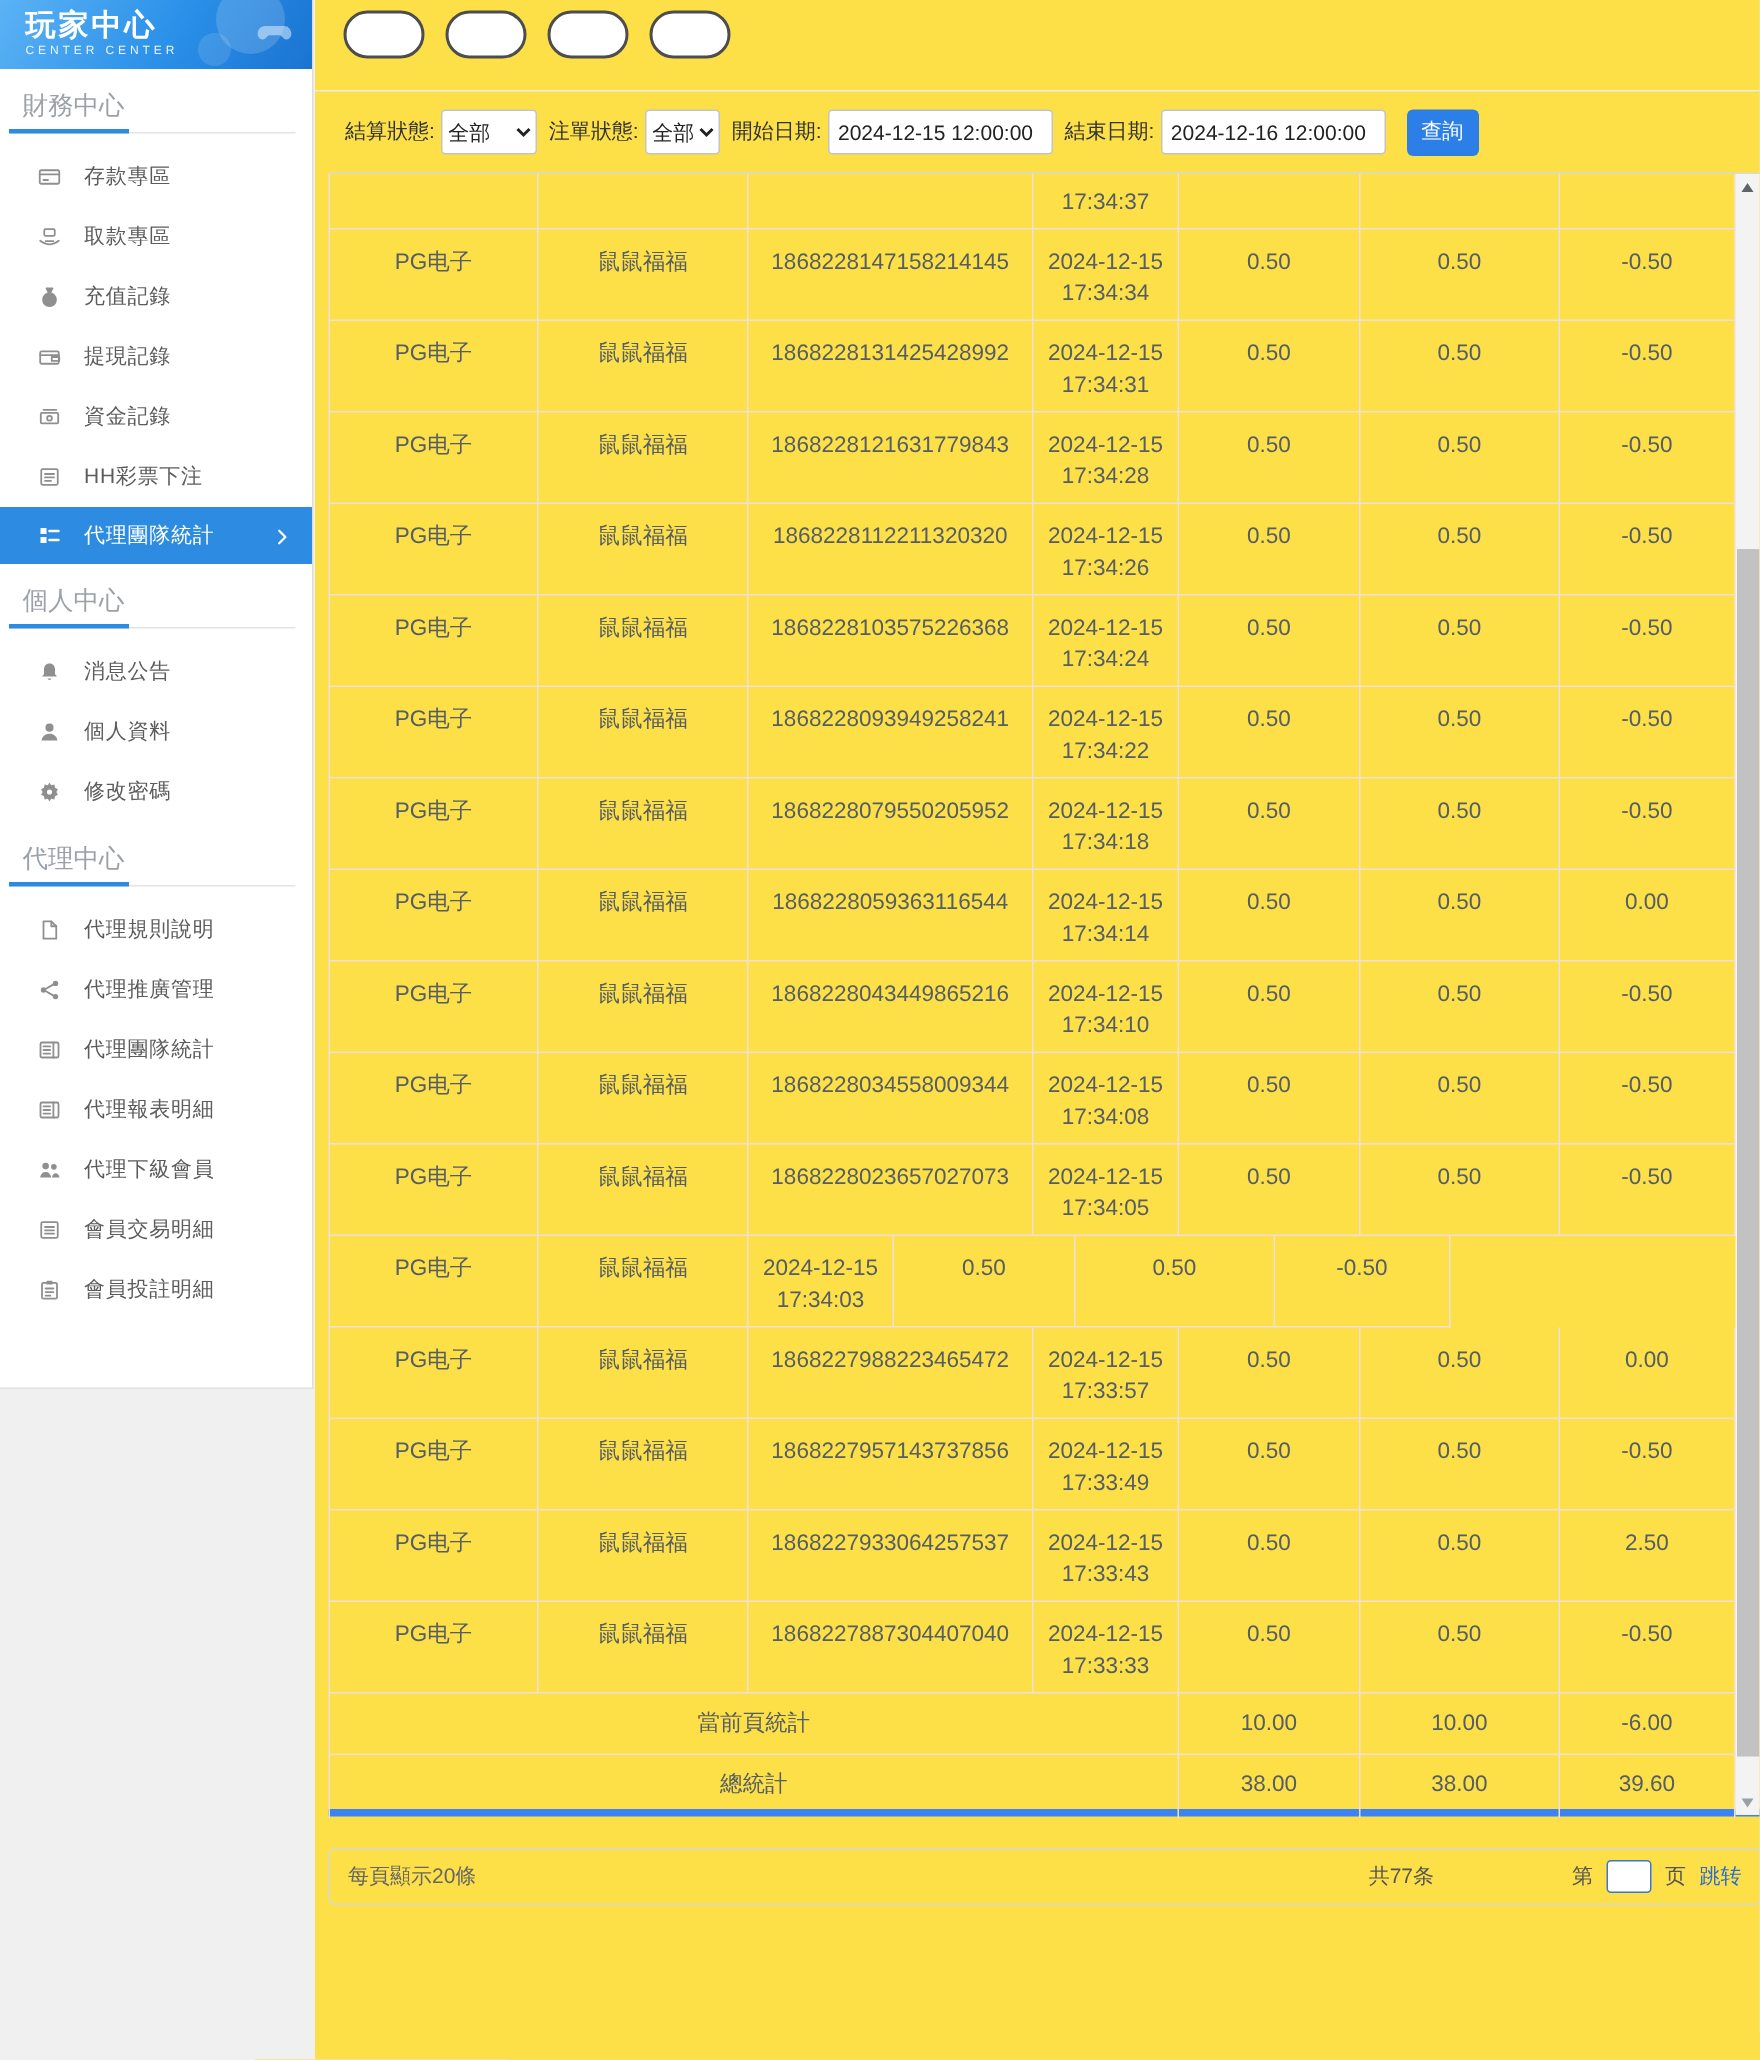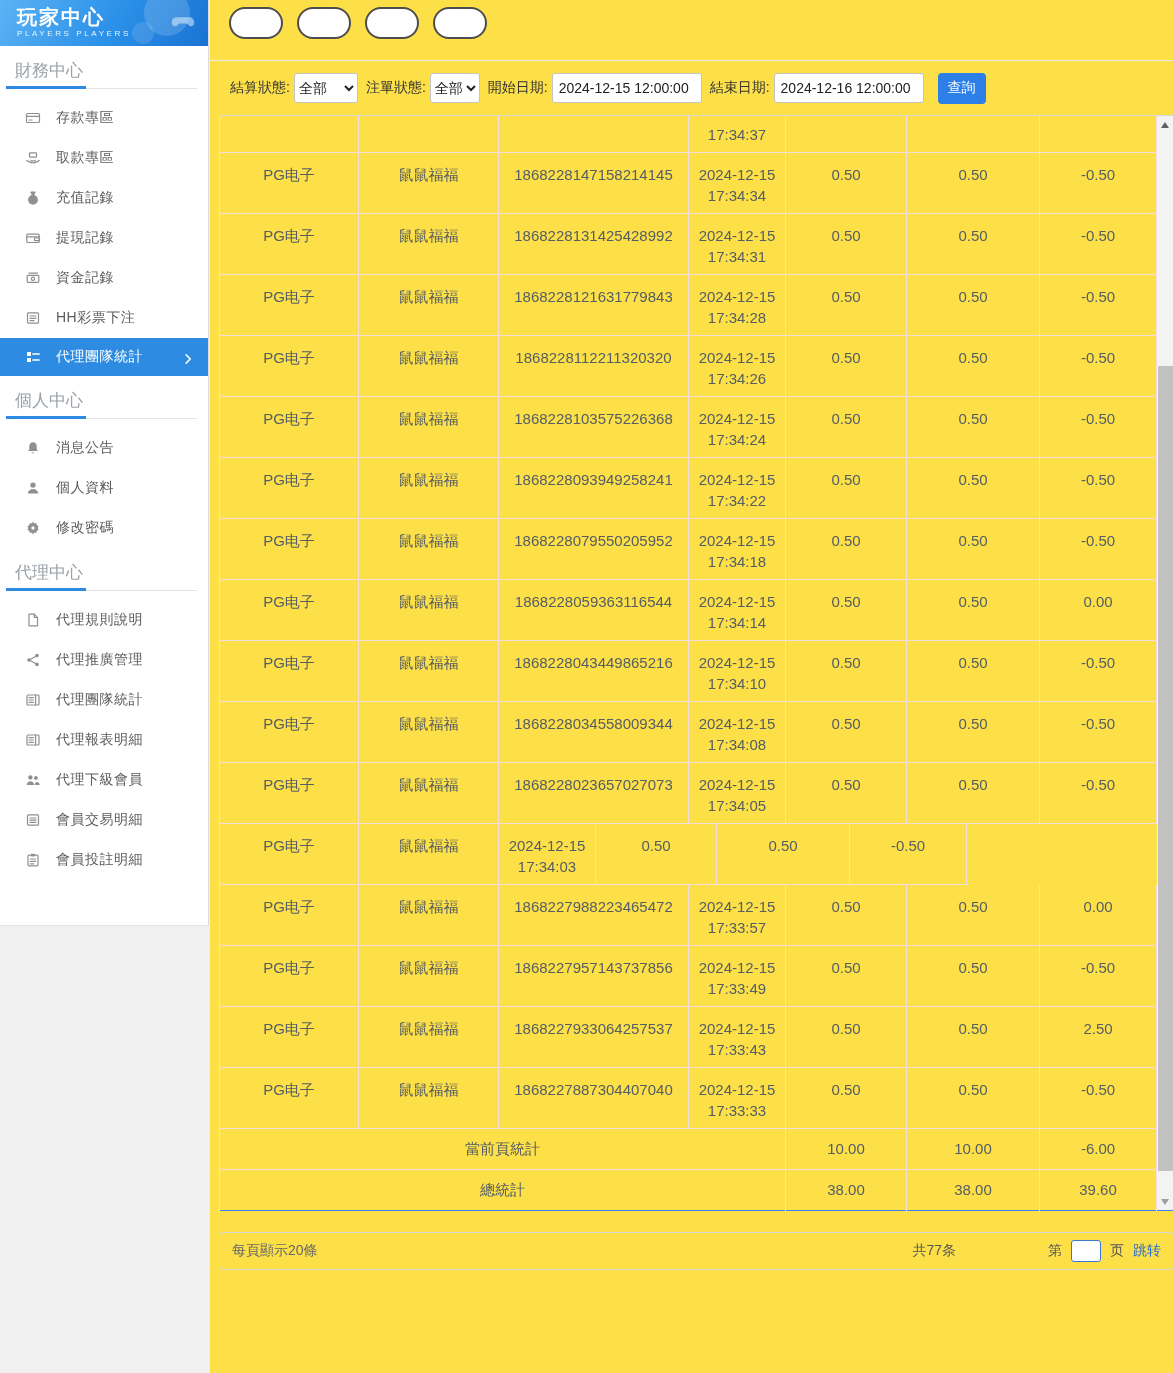--- a/index.html
+++ b/index.html
@@ -68,21 +68,21 @@
     font-size:14px; color:#222; padding:0 6px; margin-right:8px; font-family:inherit;
   }
   .btn-search {
     width:48px; height:31px; margin-left:6px; background:#2d7fe8; color:#fff;
     border:none; border-radius:4px; font-size:14px; cursor:pointer; font-family:inherit;
   }
 
   
   .table-wrap {
     position:relative; margin-left:9px; width:955px; height:1096px;
-    border-top:1px solid #d9d9d9; border-bottom:1px solid #3b82f6;
+    border-top:1px solid #d9d9d9; border-bottom:5px solid #3b82f6;
   }
   .tbody { position:absolute; left:0; top:0; width:938px; }
   .trow { display:flex; width:938px; height:61px; color:#555d65; font-size:15px; }
   .cell { border-right:1px solid #f2dede; border-bottom:1px solid #f2dede; text-align:center; padding-top:12px; line-height:20px; overflow:hidden; }
   .cell:first-child { border-left:1px solid #f2dede; }
   .c1{width:140px}.c2{width:140px}.c3{width:190px}.c4{width:97px;padding-top:11px;line-height:21px}
   .c5{width:121px}.c6{width:133px}.c7{width:117px}
   .trow.partial { height:37px; }
   .trow.partial .cell { padding-top:8px; }
   .sumrow { display:flex; width:938px; height:41px; color:#555d65; font-size:15px; }
@@ -120,21 +120,21 @@
 <div class="sidebar">
   <div class="logo">
     <span class="bubble b1"></span>
     <span class="bubble b2"></span>
     <span class="pad-icon">
       <svg viewBox="0 0 24 24" width="30" height="30" fill="currentColor">
           <path d="M7 9h10c2.5 0 4 2 4 4.2 0 1.8-1.2 3-2.6 3-1 0-1.7-.5-2.4-1.4-.5-.6-.9-.8-1.6-.8H9.6c-.7 0-1.1.2-1.6.8-.7.9-1.4 1.4-2.4 1.4-1.4 0-2.6-1.2-2.6-3C3 11 4.5 9 7 9zm1 1.6v1.2H6.8V13H5.6v-1.2H4.4v-1.2h1.2V9.4h1.2v1.2H8zm8.2.1a.9.9 0 110 1.8.9.9 0 010-1.8zm2.2-1.5a.9.9 0 110 1.8.9.9 0 010-1.8z"></path>
         </svg>
     </span>
     <div class="logo-title">玩家中心</div>
-    <div class="logo-sub">PLAYERS PLAYERS</div>
+    <div class="logo-sub">CENTER CENTER</div>
   </div>
   <div id="side-sections">
       <div class="side-section">
     <div class="side-title">
       <span>財務中心</span>
       <span class="line">
             <i></i>
           </span>
     </div>
     <div class="side-items">

